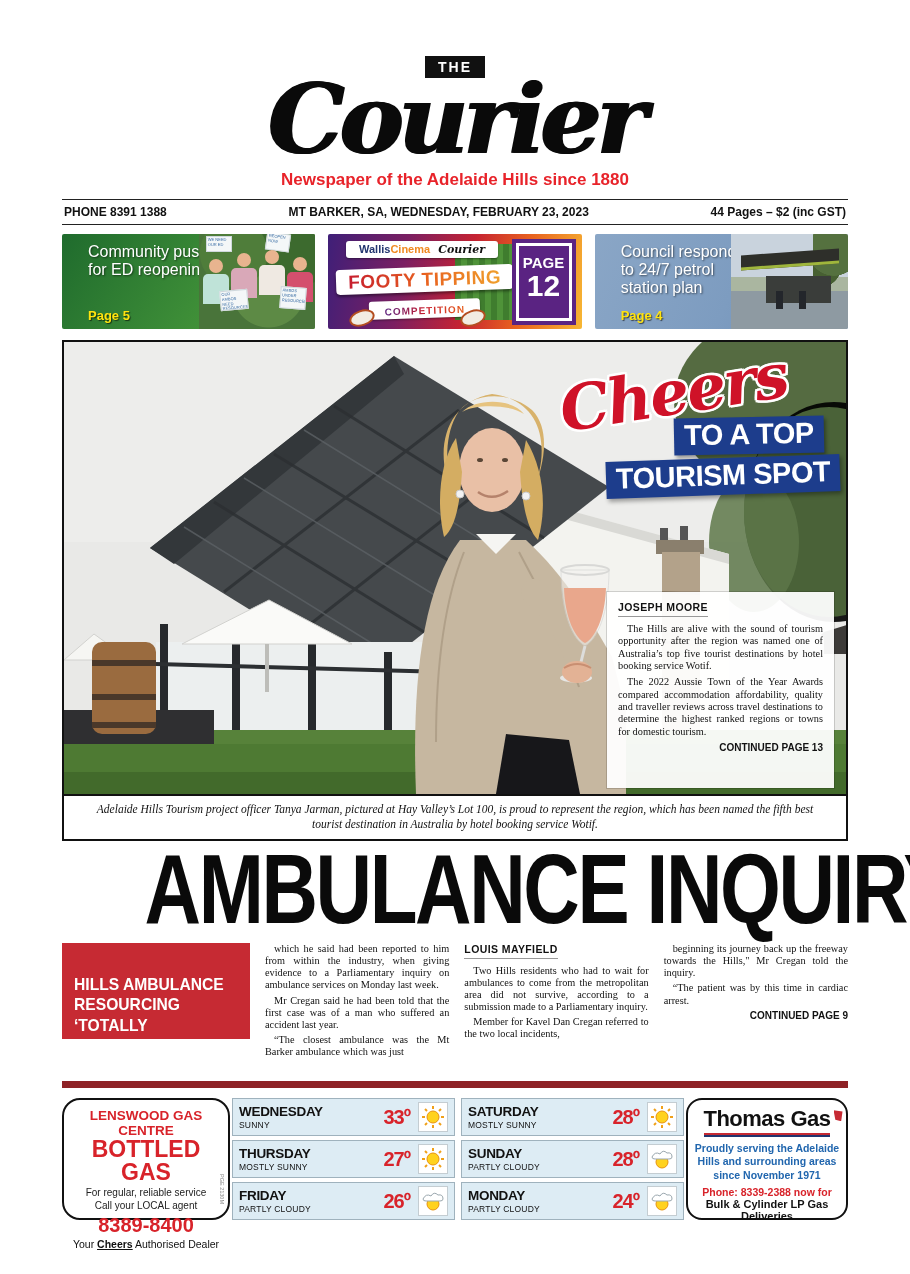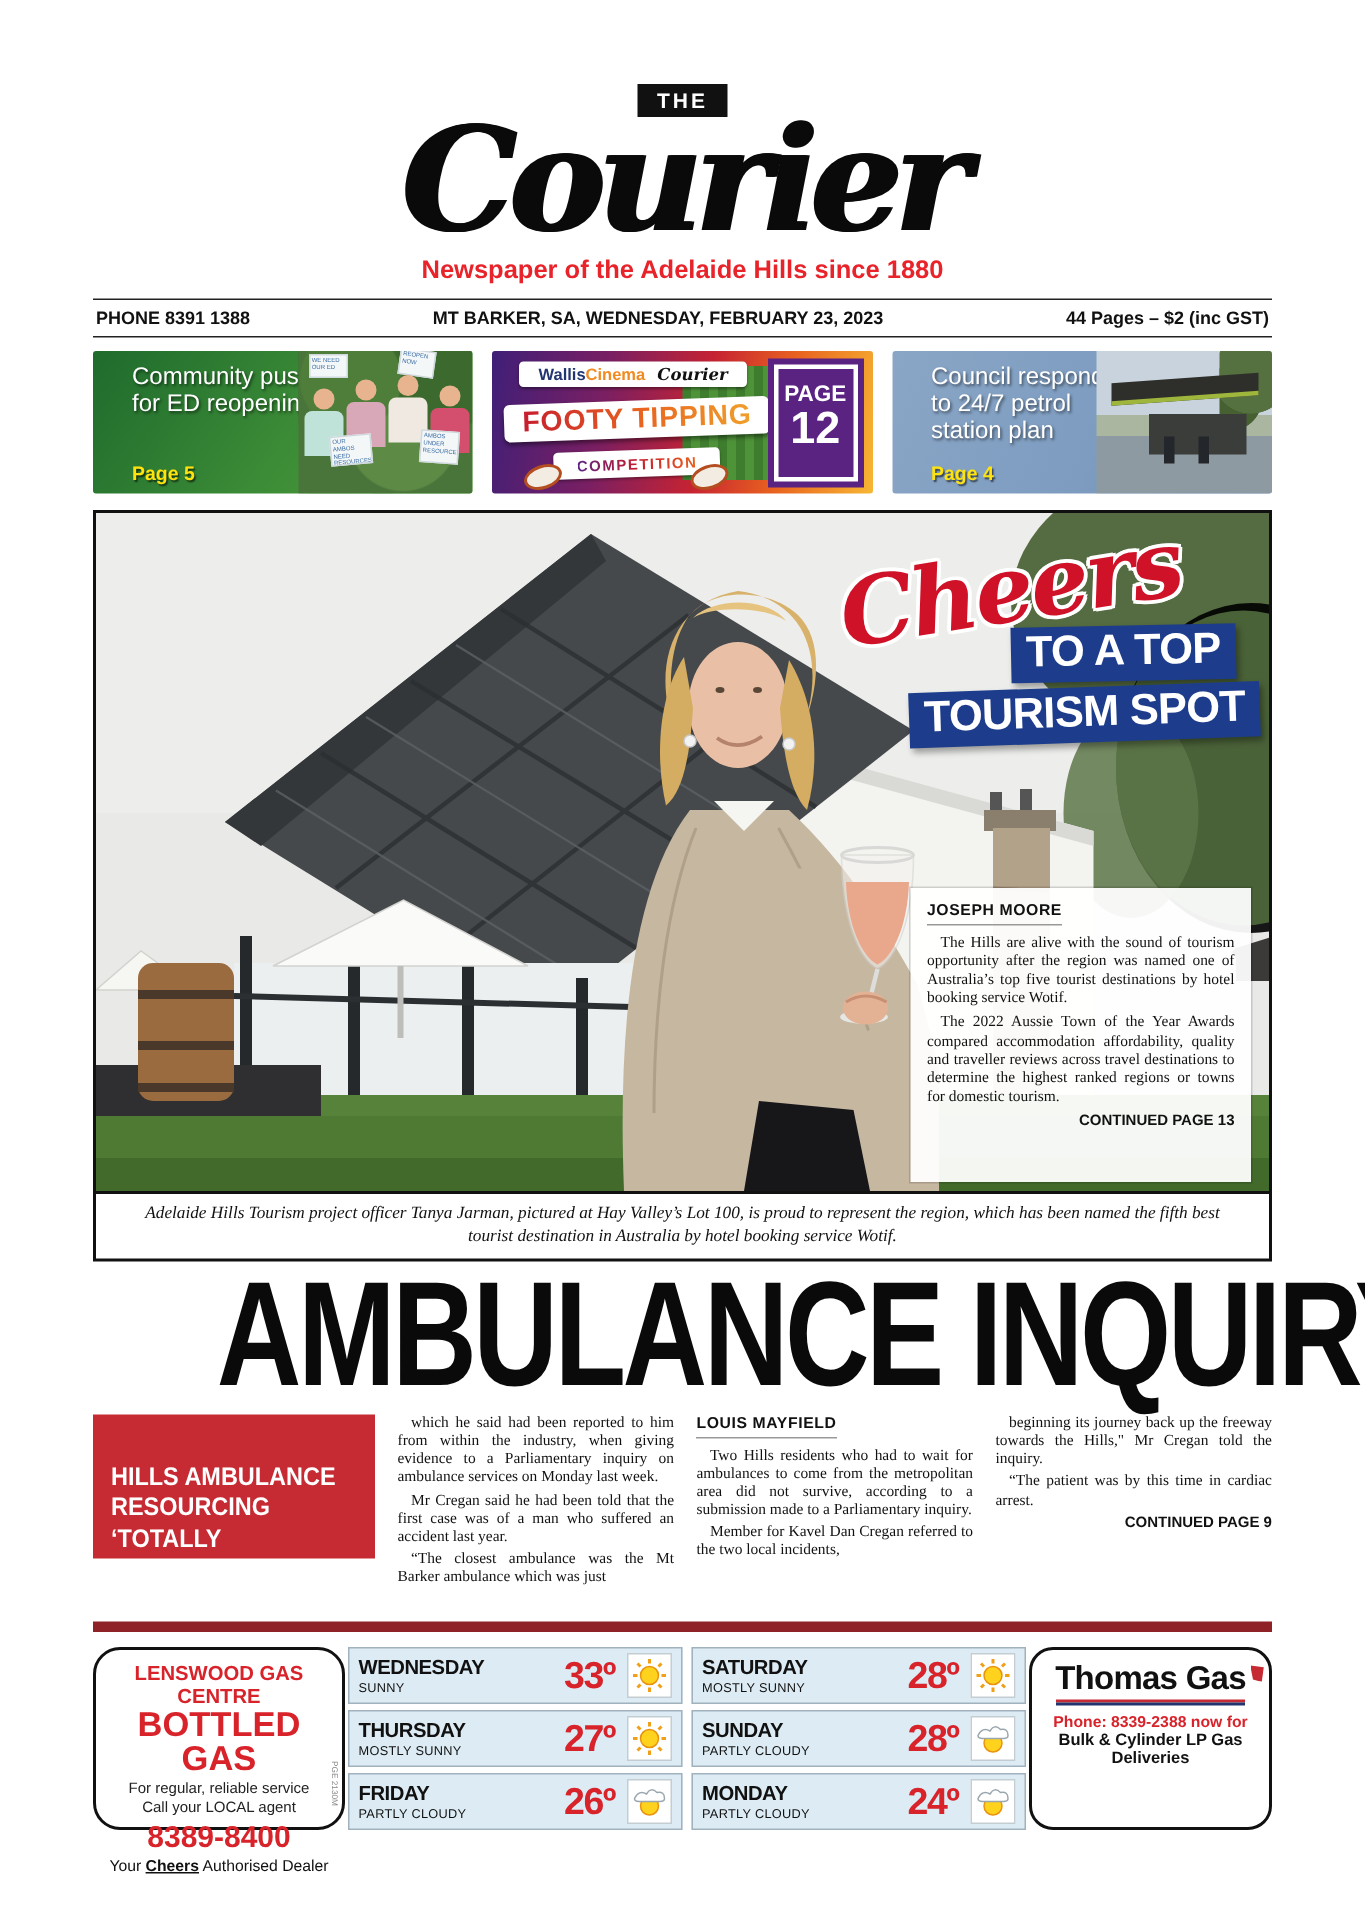--- a/index.html
+++ b/index.html
@@ -155,21 +155,21 @@
   .lw5 b { text-decoration:underline; }
   .lw-code { position:absolute; right:3px; bottom:14px; writing-mode:vertical-rl; font-size:5.5px; color:#888; }
 
   .weather { flex:1; display:grid; grid-template-columns:1fr 1fr; grid-auto-flow:column; grid-template-rows:repeat(3,1fr); gap:4px 6px; }
   .wrow {
     background:#ddecf4; border:1px solid #9fb2bd; display:flex; align-items:center; padding:2px 6px;
   }
   .wday { flex:1; }
   .wday .d { font-weight:bold; font-size:13.5px; letter-spacing:-.3px; }
   .wday .c { font-size:8.5px; letter-spacing:.2px; margin-top:1px; }
-  .wtemp { color:#d8232a; font-weight:bold; font-size:25px; margin-right:8px; letter-spacing:-1px; }
+  .wtemp { color:#d8232a; font-weight:bold; font-size:20px; margin-right:8px; letter-spacing:-1px; }
   .wicon { width:30px; height:30px; background:#fff; border:1px solid #c4cdd2; display:flex; align-items:center; justify-content:center; }
 
   .ad-thomas { flex:0 0 162px; border-radius:16px; padding-top:6px; }
   .tg-title { font-weight:bold; font-size:22px; letter-spacing:-.5px; color:#111; display:inline-block; position:relative; }
   .tg-rule { width:86%; margin:1px auto 5px; border-top:2px solid #c62a33; border-bottom:2px solid #22356f; height:4px; }
   .tg-blue { color:#2166ae; font-weight:bold; font-size:10.5px; line-height:1.25; }
   .tg-red { color:#d8232a; font-weight:bold; font-size:10.5px; margin-top:4px; }
   .tg-black { color:#111; font-weight:bold; font-size:11px; }
   .sa-map { position:absolute; right:-12px; top:4px; width:9px; height:11px; background:#c62a33; clip-path:polygon(0 0,100% 10%,85% 100%,20% 85%); }
 </style>
@@ -503,18 +503,19 @@
               <circle cx="12" cy="15" r="6" fill="#ffd21e" stroke="#e8940f"></circle>
               <path d="M2,10 Q5,4 10,7 Q13,2 17,6 Q22,5 22,10 L22,10 Q22,12 19,12 L5,12 Q2,12 2,10 Z" fill="#fff" stroke="#9aa7ae"></path>
             </svg>
           </div>
       </div>
     </div>
 
     <div class="ad ad-thomas">
       <div class="tg-title"><span>Thomas Gas</span><span class="sa-map"></span></div>
       <div class="tg-rule"></div>
+      <div class="tg-blue">Proudly serving the Adelaide Hills and surrounding areas since November 1971</div>
       <div class="tg-red">Phone: 8339-2388 now for</div>
       <div class="tg-black">Bulk &amp; Cylinder LP Gas Deliveries</div>
     </div>
   </div>
 
 </div>
 
 </body></html>

